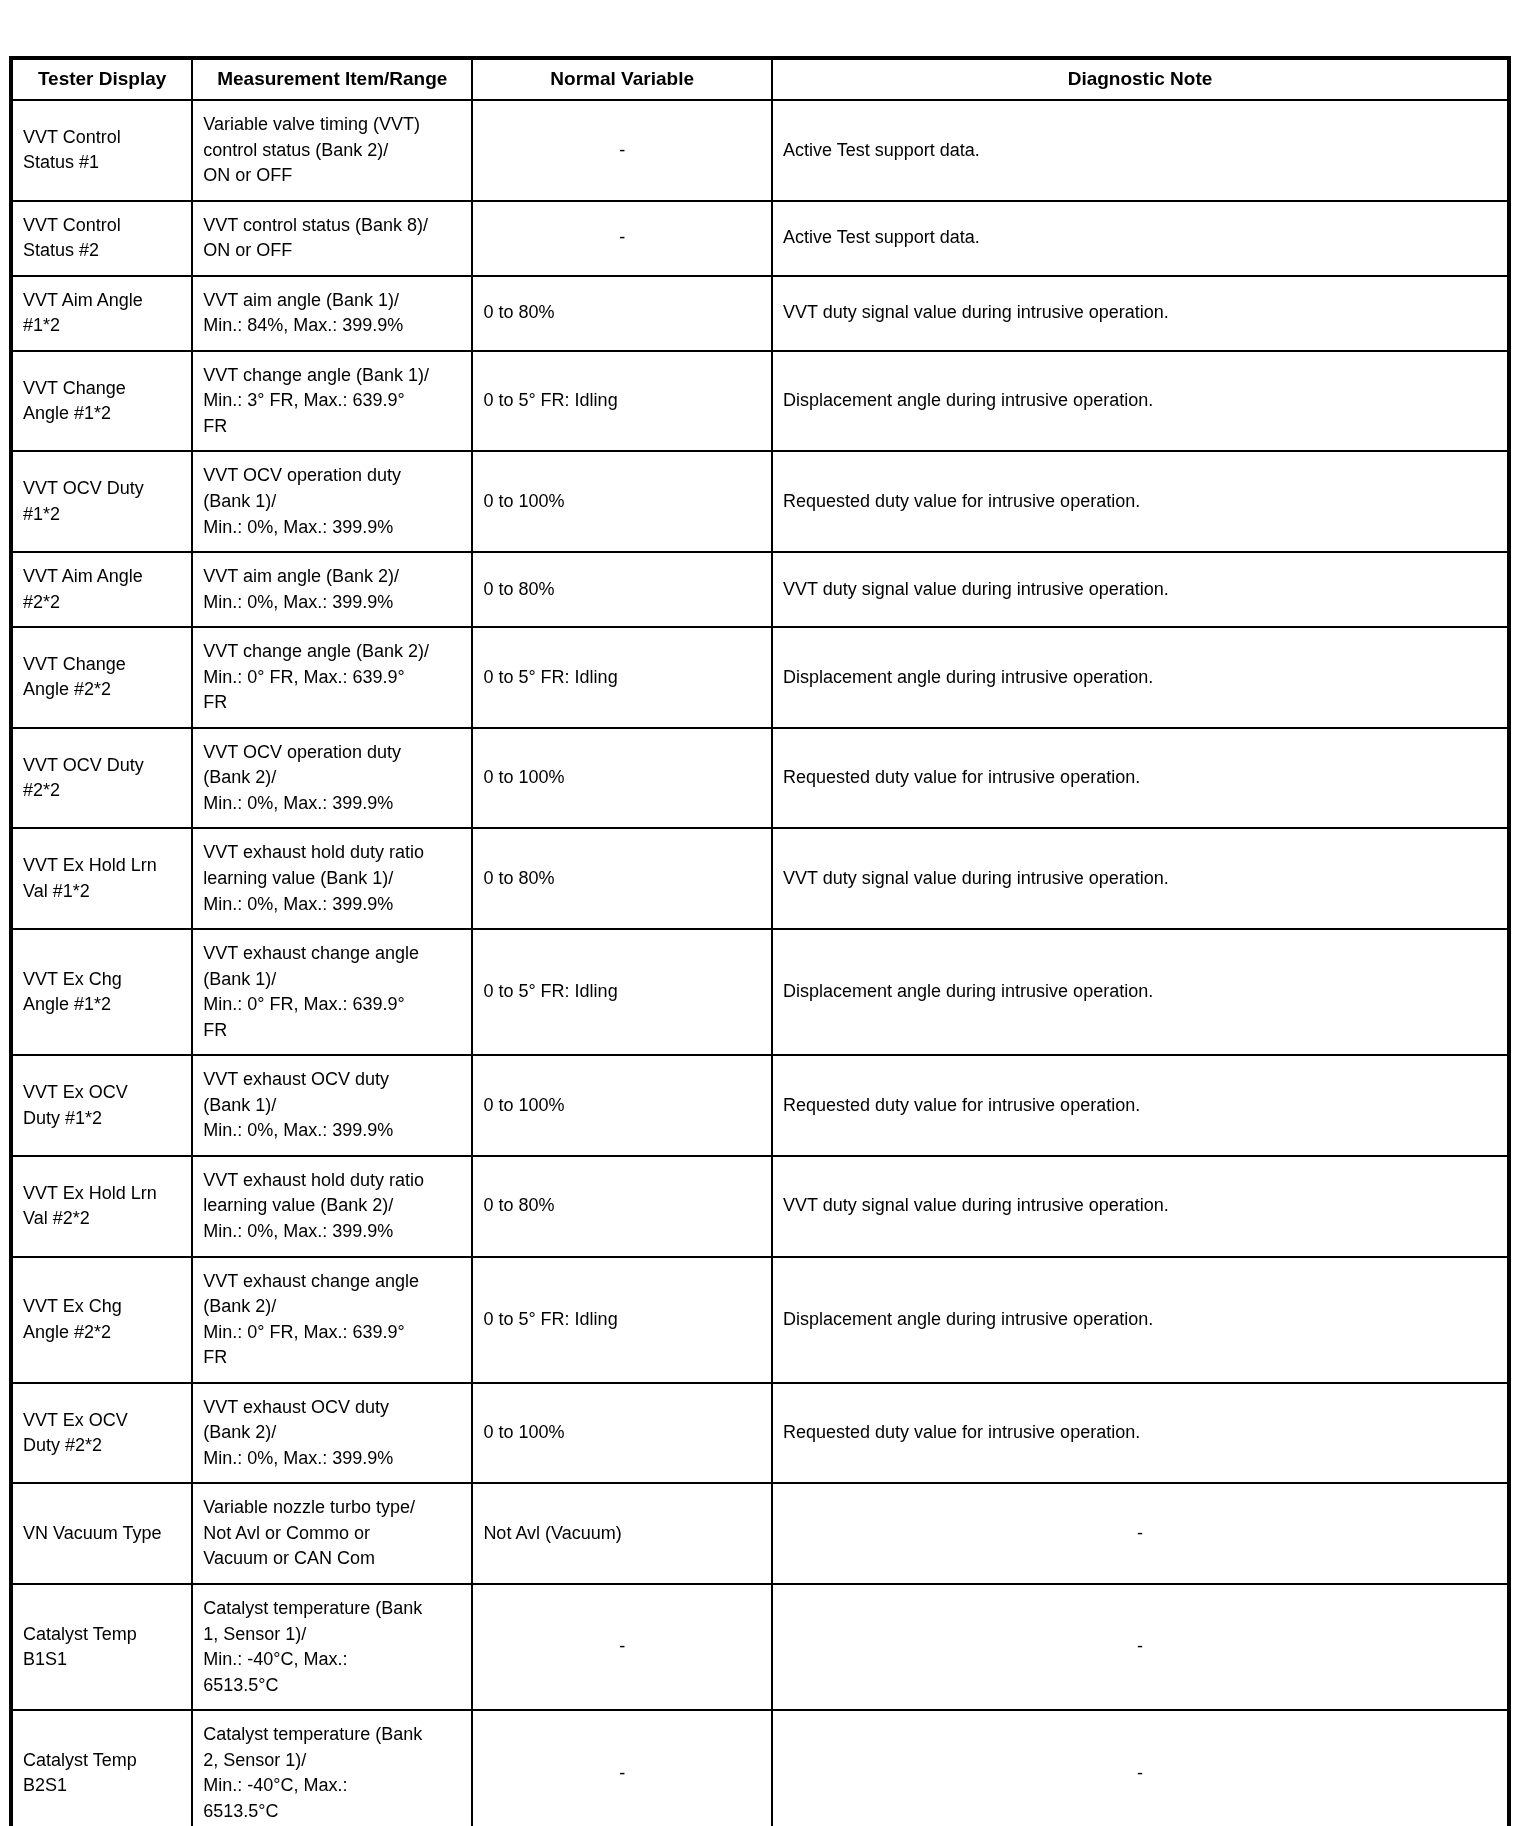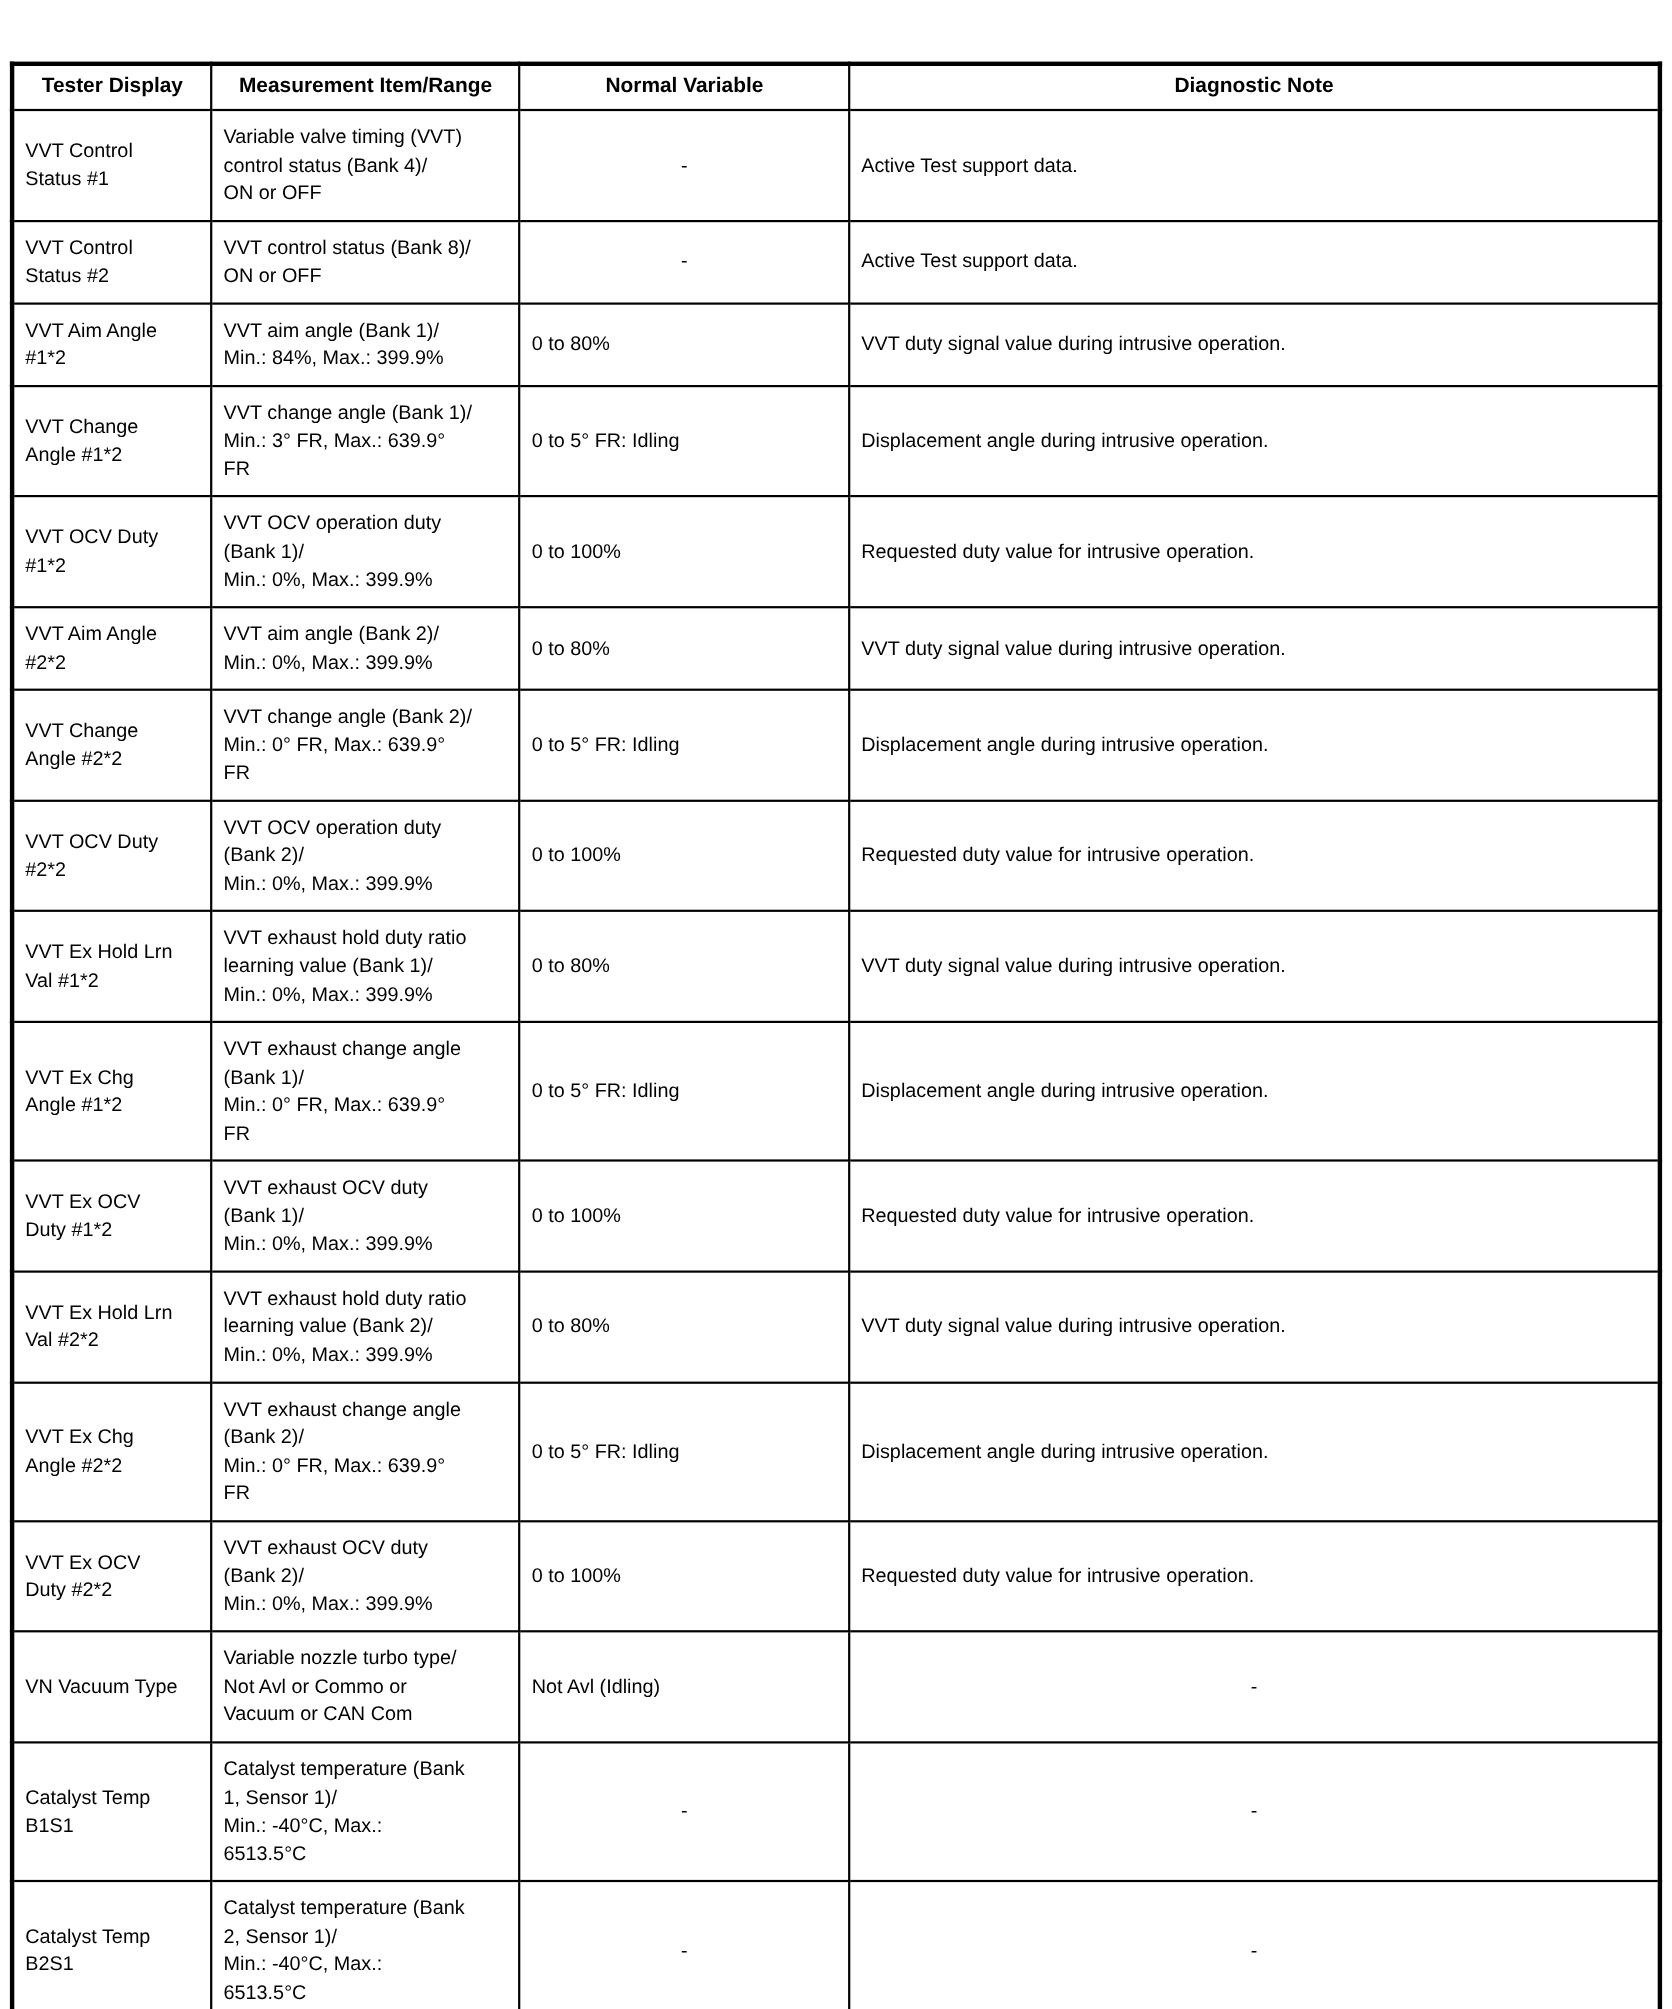--- a/index.html
+++ b/index.html
@@ -69,21 +69,21 @@
         <th>Measurement Item/Range</th>
         <th>Normal Variable</th>
         <th>Diagnostic Note</th>
       </tr>
     </thead>
     <tbody>
         <tr>
           <td>VVT Control
 Status #1</td>
           <td>Variable valve timing (VVT)
-control status (Bank 4)/
+control status (Bank 2)/
 ON or OFF</td>
           <td class="dash">-</td>
           <td>Active Test support data.</td>
         </tr>
         <tr>
           <td>VVT Control
 Status #2</td>
           <td>VVT control status (Bank 8)/
 ON or OFF</td>
           <td class="dash">-</td>
@@ -195,21 +195,21 @@
 (Bank 2)/
 Min.: 0%, Max.: 399.9%</td>
           <td>0 to 100%</td>
           <td>Requested duty value for intrusive operation.</td>
         </tr>
         <tr>
           <td>VN Vacuum Type</td>
           <td>Variable nozzle turbo type/
 Not Avl or Commo or
 Vacuum or CAN Com</td>
-          <td>Not Avl (Idling)</td>
+          <td>Not Avl (Vacuum)</td>
           <td class="dash">-</td>
         </tr>
         <tr>
           <td>Catalyst Temp
 B1S1</td>
           <td>Catalyst temperature (Bank
 1, Sensor 1)/
 Min.: -40°C, Max.:
 6513.5°C</td>
           <td class="dash">-</td>

